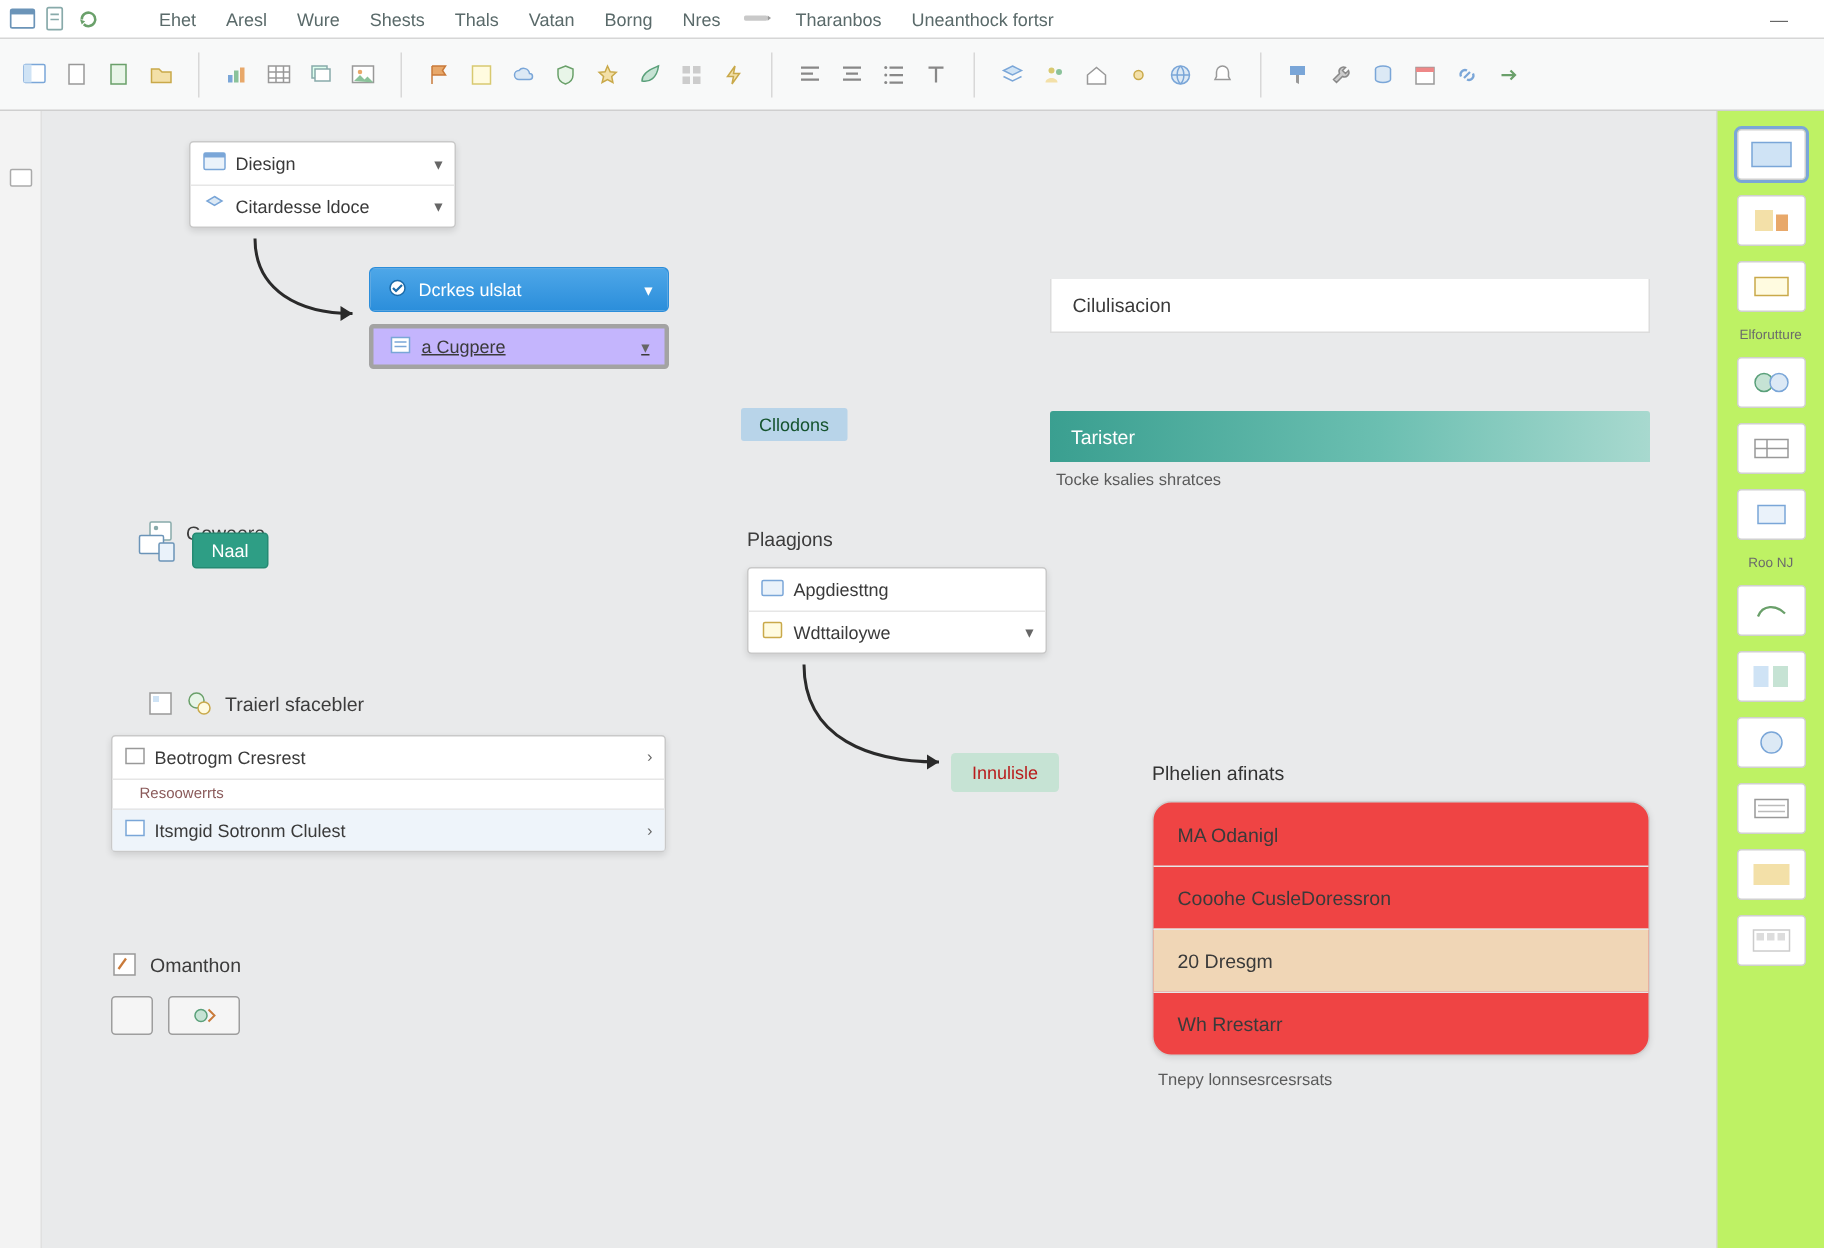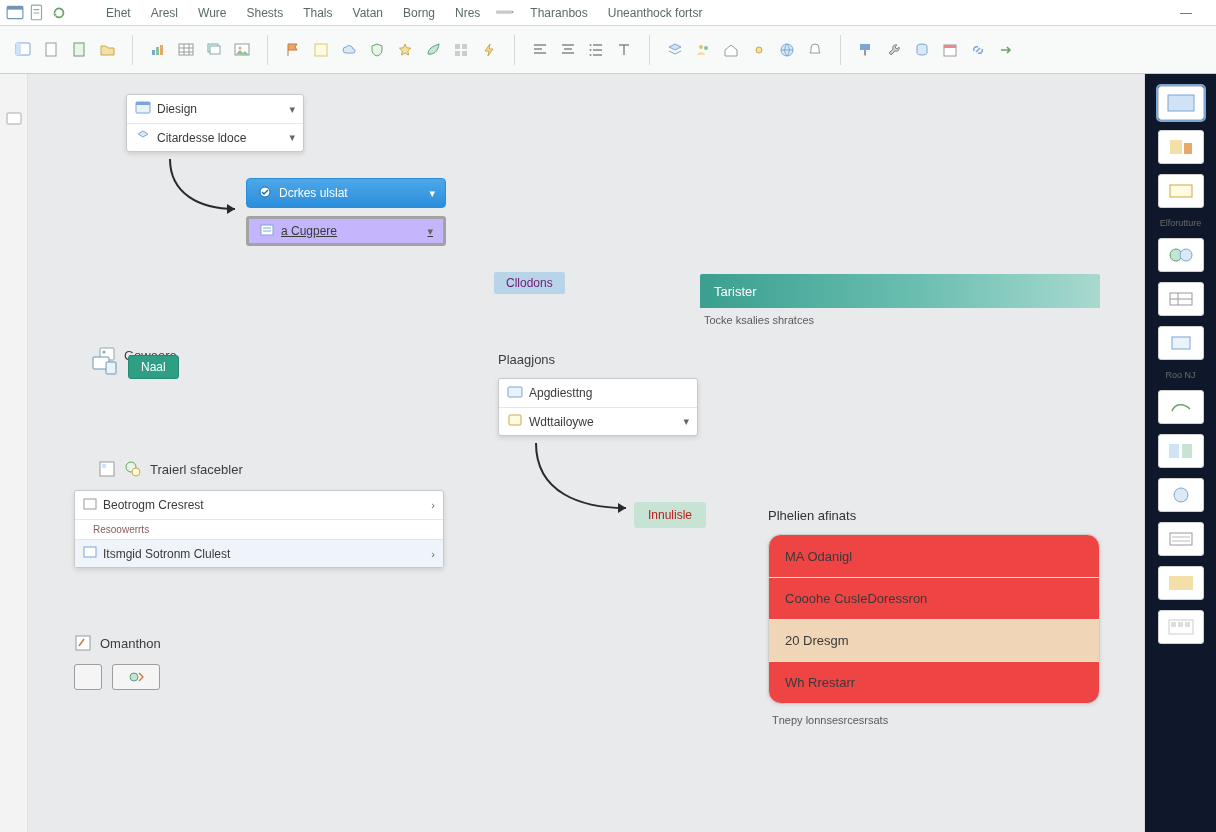--- a/index.html
+++ b/index.html
@@ -19,21 +19,21 @@
   .ribbon-btn { width: 22px; height: 22px; border: 1px solid transparent; border-radius: 2px; display: flex; align-items: center; justify-content: center; }
   .ribbon-btn svg { width: 16px; height: 16px; }
 
   
   .workspace { position: absolute; top: 74px; left: 0; right: 0; bottom: 0; display: flex; }
   .left-rail { width: 28px; background: #f3f3f3; border-right: 1px solid #e0e0e0; display: flex; flex-direction: column; align-items: center; padding-top: 38px; gap: 26px; }
   .left-rail .rail-icon { width: 16px; height: 14px; }
 
   .canvas { flex: 1; position: relative; background: #e9eaeb; }
 
-  .right-pane { width: 72px; background: #0f172a; border-left: 1px solid #d9d9d9; display: flex; flex-direction: column; align-items: center; padding-top: 12px; gap: 10px; overflow: hidden; }
+  .right-pane { width: 72px; background: #bef264; border-left: 1px solid #d9d9d9; display: flex; flex-direction: column; align-items: center; padding-top: 12px; gap: 10px; overflow: hidden; }
   .right-pane .thumb { width: 46px; height: 34px; border: 1px solid #d0d0d0; border-radius: 3px; background: #fff; display:flex; align-items:center; justify-content:center; font-size:9px; color:#888; }
   .right-pane .thumb.sel { outline: 2px solid #7aa6d8; }
   .right-pane .thumb-label { font-size: 9px; color: #6b6b6b; text-align:center; }
 
   
   .panel { position: absolute; background: #fff; border: 1px solid #c9c9c9; border-radius: 3px; box-shadow: 0 2px 5px rgba(0,0,0,.12); }
   .panel .row { display: flex; align-items: center; height: 28px; padding: 0 8px; gap: 6px; font-size: 12px; }
   .panel .row + .row { border-top: 1px solid #e6e6e6; }
   .chev { margin-left: auto; color: #666; font-size: 11px; }
 
@@ -56,21 +56,21 @@
   .grad-teal span { color:#fff; }
   .caption { position:absolute; font-size:11px; color:#5a5a5a; }
 
   .table-card { position:absolute; width:332px; background:#ef4444; border:1px solid #cfcfcf; border-radius:13px; box-shadow:0 1px 4px rgba(0,0,0,.1); }
   .table-card .trow { height:42px; display:flex; align-items:center; padding:0 16px; font-size:13px; border-top:1px solid #e6e6e6; }
   .table-card .trow:first-child { border-top:none; }
   .table-card .trow.sel { background:#f0d6b6; }
 
   .small-soft-green { position:absolute; background:#c6e3d4; border-radius:3px; padding:6px 14px; font-size:12px; color:#b91c1c; }
 
-  .tag-label { position:absolute; background:#b8d4e9; padding:4px 12px; border-radius:2px; font-size:12px; color:#701a75; }
+  .tag-label { position:absolute; background:#b8d4e9; padding:4px 12px; border-radius:2px; font-size:12px; color:#14532d; }
 </style>
 </head>
 <body>
 
 <div class="menubar">
   <span class="mini-icon">
       <svg viewBox="0 0 16 16">
         <rect x="1" y="2" width="14" height="11" rx="1" fill="#fff" stroke="#6b94b8"></rect>
         <rect x="1" y="2" width="14" height="3" fill="#6b94b8"></rect>
       </svg>
@@ -351,20 +351,23 @@
               <rect x="2" y="2" width="12" height="10" fill="#fff" stroke="#7aa6d8"></rect>
               <path d="M4 5h8M4 8h8" stroke="#7aa6d8"></path>
             </svg></span>
         <span>a Cugpere</span>
         <span class="chev">▾</span>
       </div>
     </div>
 
     <div class="tag-label" style="left:466px; top:198px;">Cllodons</div>
 
+    <div class="white-row" style="left:672px; top:112px; width:400px; border-top:none;">
+      <span>Cilulisacion</span>
+    </div>
 
     <div class="gradient-bar grad-teal" style="left:672px; top:200px; width:400px;">
       <span>Tarister</span>
     </div>
     <div class="caption" style="left:676px; top:240px;">Tocke ksalies shratces</div>
 
     <div class="section-label" style="left:70px; top:272px;">
       <span class="ic">
           <svg width="18" height="18">
             <rect x="2" y="2" width="14" height="12" rx="1" fill="#fff" stroke="#8aa"></rect>

